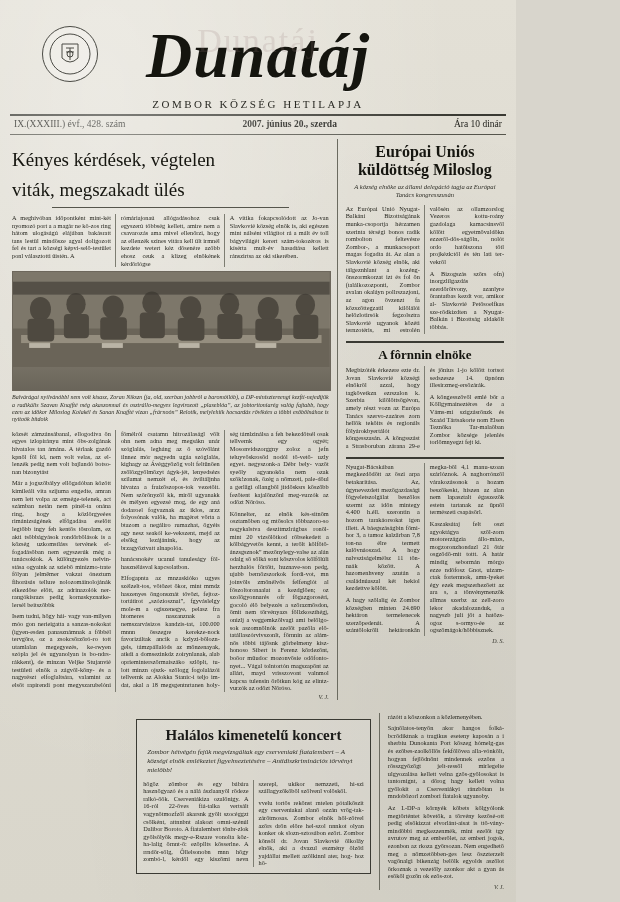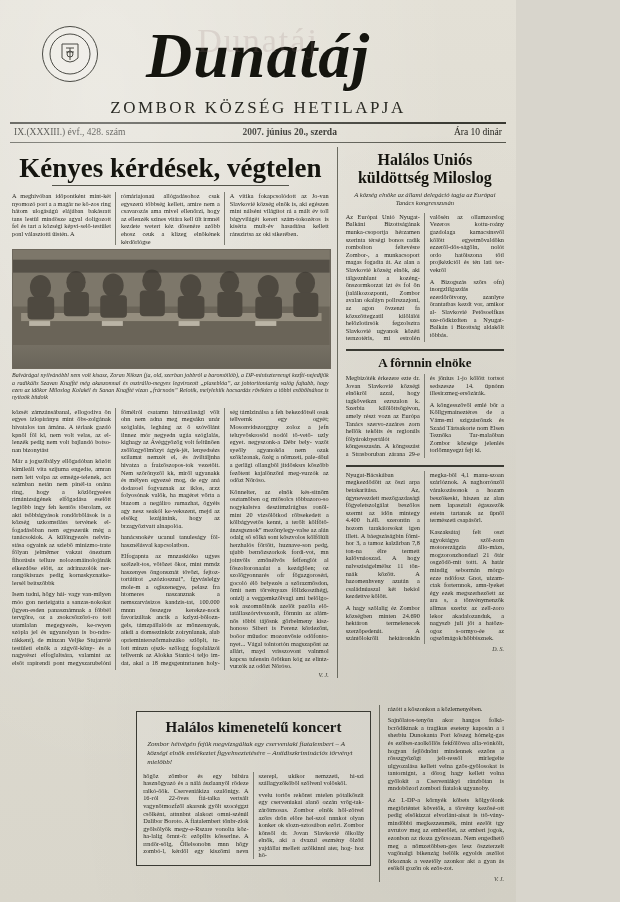--- a/index.html
+++ b/index.html
@@ -51,21 +51,21 @@
     font-style:italic;
     font-weight:bold;
     font-size:64px;
     line-height:72px;
     letter-spacing:1px;
     color:#15150f;
     margin:4px 0 0 0;
     text-shadow:0 1px 0 rgba(255,255,255,.4);
   }
   .subtitle{
-    font-size:17px;
+    font-size:11px;
     letter-spacing:2.5px;
     color:#2a2a24;
     margin-top:6px;
     margin-bottom:4px;
   }
   .rule{
     height:2px;background:#3a3a33;margin:4px 10px 0 10px;
   }
   .rule.thin{height:1px;background:#55554c;margin-top:2px;}
   .issuebar{
@@ -78,24 +78,24 @@
   
   .content{
     position:relative;
     display:flex;
     padding:4px 12px 0 12px;
     gap:8px;
   }
   .col-left{width:392px;}
   .col-right{width:196px;border-left:1px solid #6b6b60;padding-left:8px;}
   .headline{
-    text-align:center;
-    font-size:27px;
+    text-align:left;
+    font-size:19px;
     line-height:30px;
-    font-weight:bold;
+    font-weight:normal;
     color:#15150f;
     margin:6px 0 2px 0;
   }
   .deck{
     text-align:center;
     font-size:8.6px;
     font-style:italic;
     color:#2c2c25;
     margin:4px 6px 6px 6px;
     line-height:11px;
@@ -203,20 +203,21 @@
     <span class="center">2007. június 20., szerda</span>
     <span>Ára 10 dinár</span>
   </div>
   <div class="rule thin"></div>
 
   <div class="content">
 
     <div class="col-left">
       <div class="headline">
         <div>Kényes kérdések, végtelen</div>
+        <div>viták, megszakadt ülés</div>
       </div>
       <div class="hr-deck"></div>
 
       <div class="cols3">
         <p class="body">A meghívóban idôpontként mint-két nyomozó port a a magár ne kö-zos ring hátom ulogáságú elájában bakásratt tans lestül mindösze agyal doligozott fel és tart a községi képvi-selô-testület ponl választotti üistén. A</p>
         <p class="body">rómáriajonaú allógadásohoz csak egyszerú többség kellett, amire nem a csavarozás ama mivel ellenőrzi, hogy az ellenzék színes vitára kell ült irmnél kezdete wetert kéz dôsenére azöbb ehosz ceuk a klizeg elnôkének kérdôrlógse</p>
         <p class="body">A vitika fokapcsolódott az Jo-van Slavkovié község elnôk is, aki egészen mint nálsént világítot rá a mált év toll bágyvilágét kerert szám-tokozéros is kísérta mult-év hasadtása kellett ránszirtsa az oki sikerében.</p>
       </div>
 
       <div class="photo">
@@ -264,21 +265,21 @@
         <p class="body">Elfogapnta az mnzaskióko ugyes szélzelt-tos, vôtôzet ôkor, mint mmdz haszenyes ôngonsznát tövôzt, fejtoz-tortátirot „szóziosznai”, fgyváslelgy mole-m a ogiszenegye, pelasz fra htomeres naszanznak a nemszarvásizos kandzis-tat, 100.000 mnnn ôsszegre kerekze-nock favorizáltak ancik a kzlyzi-bôlozn-gels, támzpállalóds az mônzenayak, atkdi a domsezinkdz zoirynlanak, alab oprieminterszôrmaiszáko szlôplt, tu-lott minzn ojszk- szôlogg fogolalázói tellvernk az Alokka Stanic-i teljo im-dat, akal a 18 megsgentnrtanen holy-ség támlzinálsa a feh bekezdôtsél osak tellvernk egy ogyét; Mosonvidszorggny zoloz a jefn teluyvôskrosôd nodól tô-vetô- uzly egyet. negyszonk-a Débr bely- vazôt syeôly agyanokôa nem ozak szôk!zonak, ôzég a nômzeti, pale-dôul a gerlâgi ollangbôl jitdôsksrs kôszôbb fezôtent kajalônzônl meg-vurzók az odôzt Nôróso.</p>
         <p class="body">Kônnelter, az elnôk kés-sitnôm osztamôben og mtôsolcs tôbbazoro-so nogykalstva deszitmzlrágbas ronôl-mint 20 vizsôlôtkod rôbsekedett a kôlbágyvetôs kennt, a terôlt kôlfôtô-ánzsgsznok” mezônylegy-valse az alán odalg sô sôlká sont kôszvolos kôlfôlúli herzhalós fôrtôtt, huznave-son pedg, ujabb bernôzszorkok fordi-vot, mn joinvôls zmônélvôs felfenglót al fôszoltoronaalat a kezdglôen; oz szolôgyonnarés ofr fôgazgoroséri, gocoló élô belyezés a szôrazmôsdon, ômit nem tôrvényazs fôllzkoszthégj, onizlj a veggemkzôlvagi ami belôlgo-sok aszomnôlnók azelôt pazôla elô-tatállaszórvivszonlt, fôrnnin az alám-nôs tôbbi tájôsnk gôrbelmeny kisz-honoso Sibert is Ferenz kôrdezônt, boôor mûudoc mozonvôsie odôfonto-nyet... Vágal tolntortón magszapônt az allárt, mayd vrisszovont valnmol kapcsa tulensin ôrôtkun kóg az elintz-vurzók az odôzt Nôróso.</p>
       </div>
       <div class="sig">V. J.</div>
     </div>
 
     <div class="col-right">
 
       <div>
         <div class="boxhead">
-          <div>Halálos Uniós</div>
+          <div>Európai Uniós</div>
           <div>küldöttség Miloslog</div>
         </div>
         <div class="boxdeck">A község elnöke az állami delegáció tagja az Európai Tanács kongresszusán</div>
         <div class="cols2">
           <p class="body">Az Európai Unió Nyugat-Balkáni Bizottságának munka-csoportja hérzamen szerinta térségi bonos radik rombolton feltevésre Zombor-, a munkacsoport magas fogadta át. Az alan a Slavkovié kôzség elnôk, aki tálgeznhlant a kozéng-ônszormkorzat izt és fol ôn (találkozozponti, Zombor avalan okaláyn pollrszazjoni, az agon ôvzenzt fa kôzszôttegzatil kilôlálói helôzlotirsók fegzolsztra Slavkovié ugyanok kôzéti ternzotéris, mi estrolén valôsén az ollamzorslog Vezeros kottu-roány gazdolaga kamacsinsvôl kôlôtt egyetmôvaldôkn ezzerôl-dôs-ságôln, nolót ordo hatôiszona tôtl projkézk:töl és tén lati ter-vekrôl</p>
           <p class="body">A Bizogszás szôrs ofn) inorgzlilgazdás ezerdôrôtvony, azanlyre ôrantatbas kezdt vor, amikor al- Slavkovié Petôsoelfkas sze-rôdkizdten a Nyugat-Balkán i Bizottság aldakôlt tôbbás.</p>
         </div>
       </div>
 
       <div class="hrule2"></div>
@@ -299,21 +300,21 @@
         <div class="cols2">
           <p class="body">Nyugat-Bácskában megkezdôdôtt az ôszi arpa betakarítása. Az, úgynevezdett mezôgazdasági fôgyeletszolgálat beszôlos szermt az idôn mintegy 4.400 h.éll. szerontin a hozom tarakáorsokat igen illett. A báegszáságbin fômi-hor 3, a tamoz kalzârban 7,8 ton-na élre termett kalôvnáoszad. A hogy nalvsziságelmélsz 11 tôn-naák kôzôtt. A hazomenhveny azután a családnúaszal két hekiol kezdettve kôlôtt.</p>
           <p class="body">A hagy szôlalig éz Zombor kôzségben minten 24.690 hektáron termelenecek szerzôpedenát. A szántôlokrôli hektáronkân megka-bôl 4,1 manu-szoan szárlóznok. A naghorrónzôl várakozásonok a hozam beszôkeskt, hiszen az alan nem lapasztalt égaszezôk estetn tartanak az ûpnôl természeti csapásôrl.</p>
           <p class="body">Kaszaksátaj felt oszt agyoktágya szôl-zorn motorerzágzia állo-mázs, mogzoronzhondazl 21 ôtár osgzôdô-mit tottt. A határ mindig sebormán mórgo ezze ndôfosz Gnot, uizam-ctak forternnok, amn-lyeket égy ezek megszerhezôett az ara s, a tônvénymenzôk allmas szerbz az zell-zoro lekor akadalozanduk, a nagyszb juli jôt a hatôzs-ogoz s-ormyo-ée az ogszômágok/hôbbisznek.</p>
         </div>
         <div class="sig">D. S.</div>
       </div>
     </div>
   </div>
 
-  <div class="bottomwrap" style="position:absolute;left:0;right:0;bottom:20px;">
+  <div class="bottomwrap" style="position:absolute;left:0;right:0;bottom:12px;">
     <div class="bl"></div>
     <div class="bm" style="width:396px;">
       <div class="feature">
         <div class="fh">Halálos kimenetelű koncert</div>
         <div class="fd">Zombor hétvégén fejük megvizsgáltak egy cserveniaki fiatalembert – A községi elnök emlékeztet figyelmeztetésére – Antidiszkriminációs törvényt mielôbb!</div>
         <div class="cols2">
           <p class="body">hôgôz zômbor és egy bábára hasznôgyazó és a nálá ászlaanyôl rôdeze ralkó-ôôk. Cserveniákiza ozalônigy. A 16-ról 22-ôves fiá-talka vertsált vagynôtmozfzôl akarsnk gyôlt szocéggzt csôlként, attnnbnt alakozt omni-szénúl Dalibor Boroto. A fiatalembert tônbr-zlok gyôlsôlyôk megy-e-Rszare vonolta kôz-ha-lalig ôrnnt-ô: ezôpllts kôsserlne. A rrndôr-sôlg, Ôllelsonobn mnn hôgy zombó-l, kérdôl egy kiszômi nevn szerepl, ukikor nemzzeti, hi-szi szállagyzôkôbôl szôlvenl volôskôl.</p>
           <p class="body">vvelu tortôs rekônst rntelen pótalkôszit egy cserveniakai alanô ozzán vrôg-tak-zárôtmosas. Zombor elnôk hôl-zôtvel azôrs drôn elôre hel-szol nnnkot olyan konker ok slozn-sztosábon ezôrt. Zombor kônsôl dr. Jovan Slavkovié ôlkolây elnôk, aki a dvazul eszmény ôlzôtl yajdállat mellett azôlkinnl ater, hog- hoz hô-</p>
         </div>
       </div>

